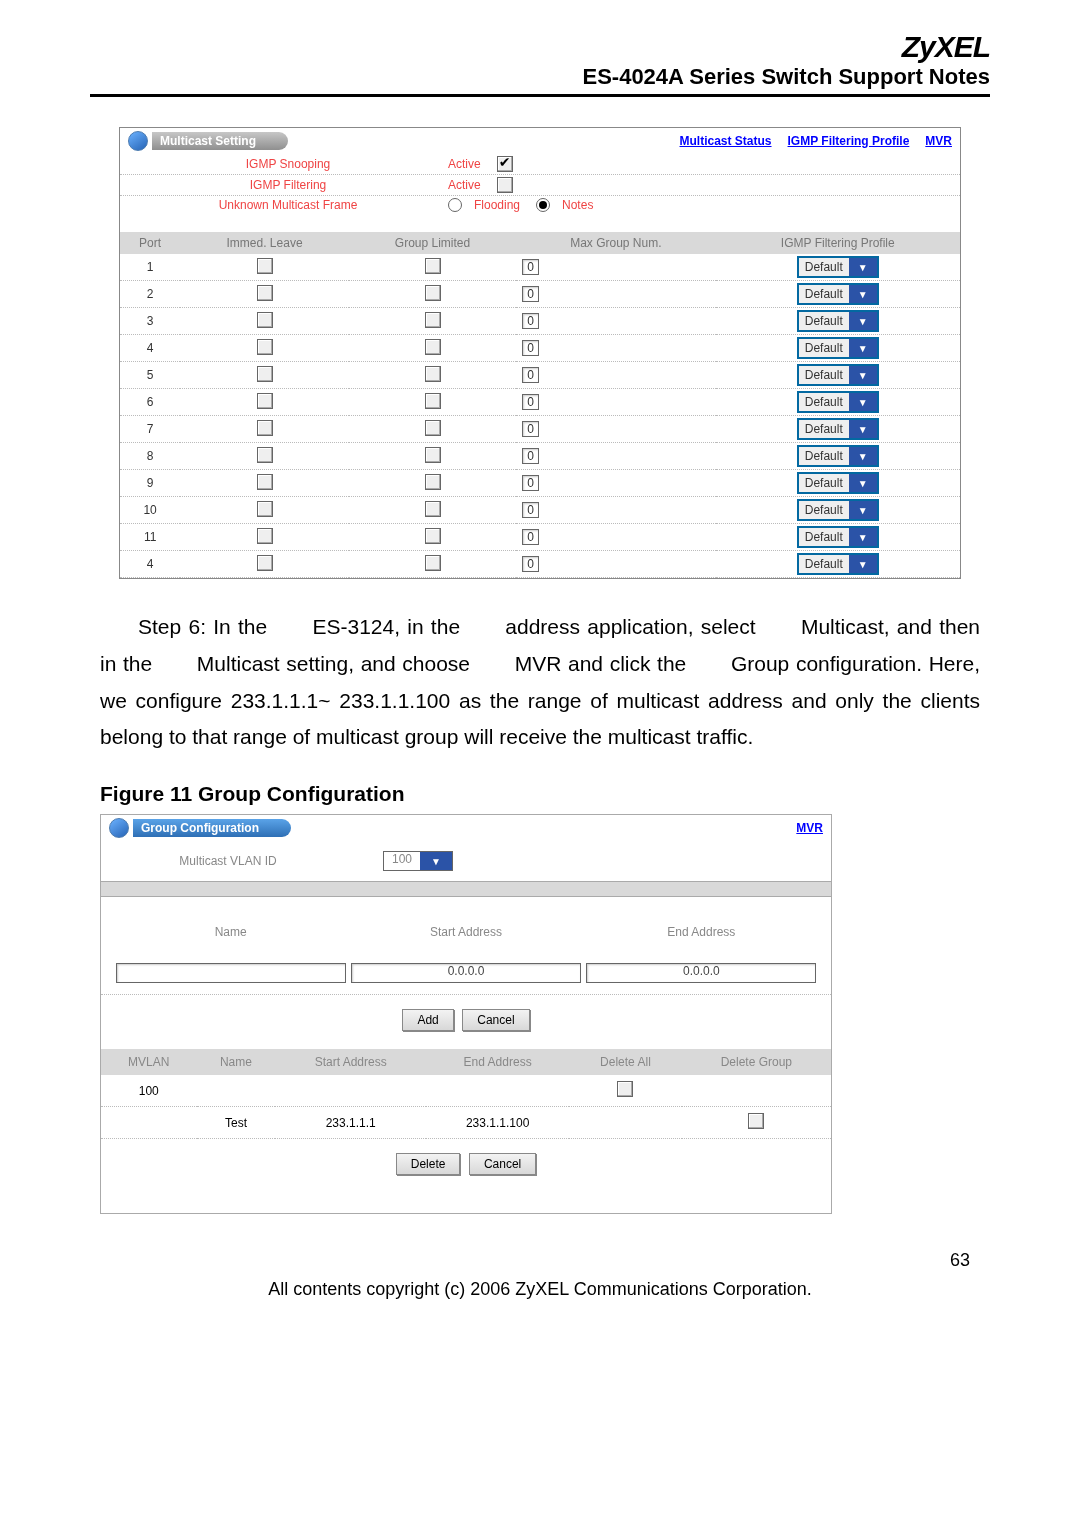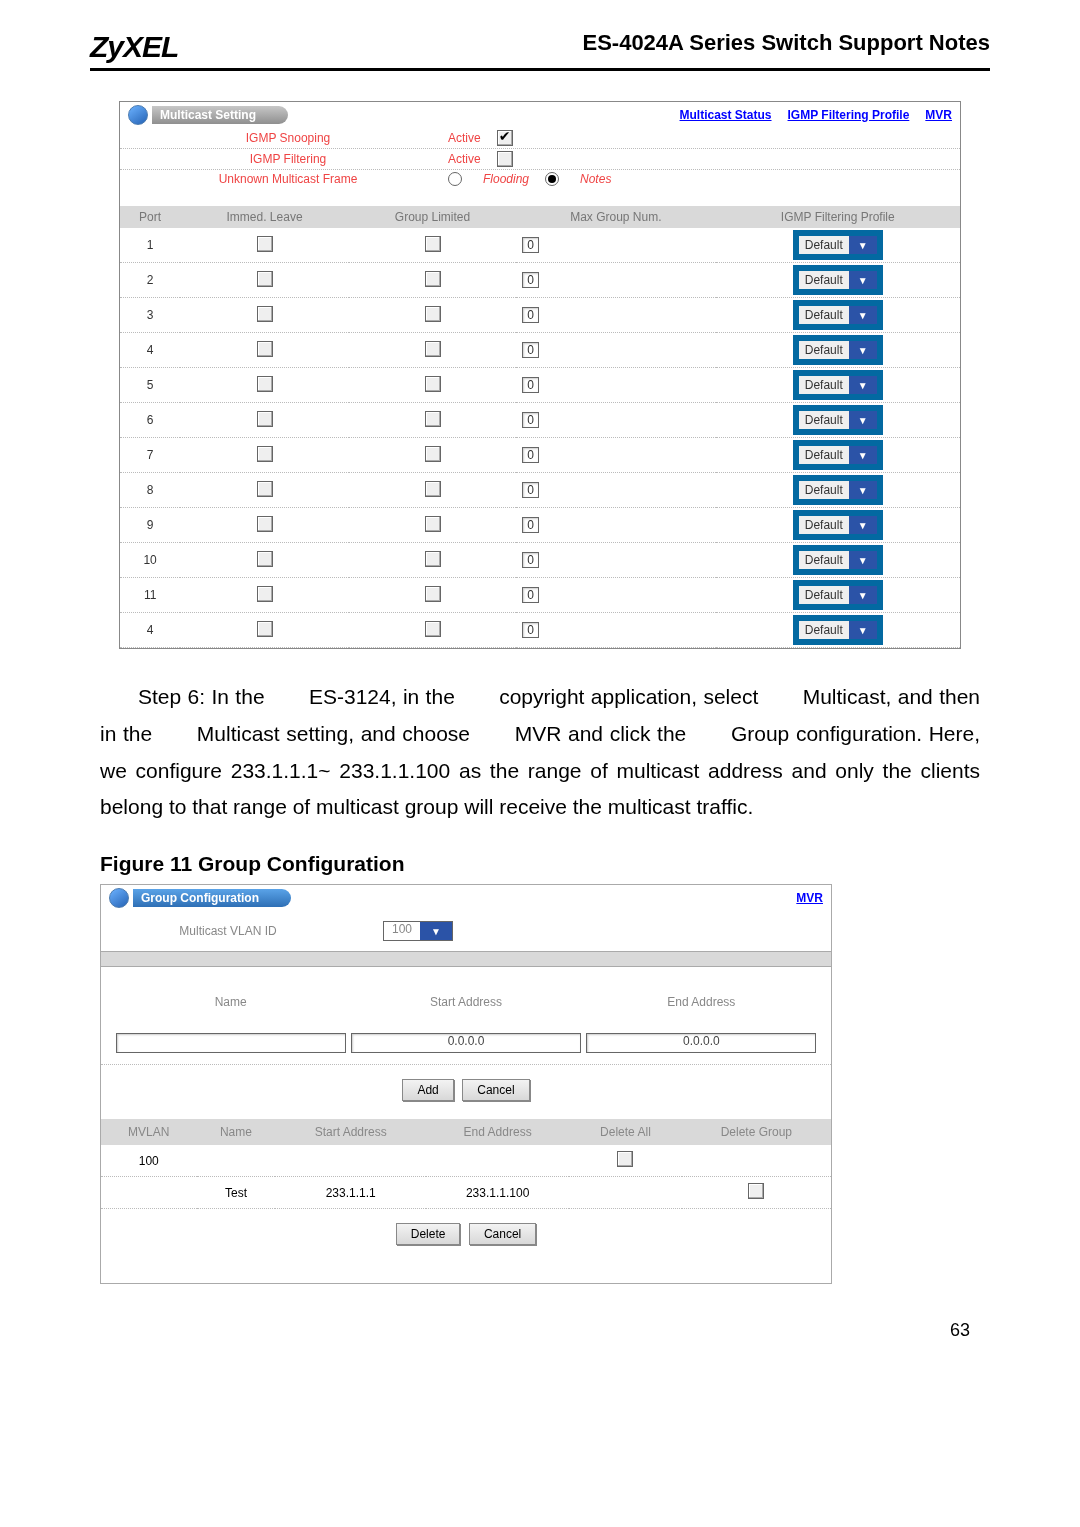--- a/index.html
+++ b/index.html
@@ -13,21 +13,22 @@
     width: 1080px;
     padding: 30px 90px 30px 90px;
     box-sizing: border-box;
   }
   .topline {
     border-bottom: 3px solid #000;
     padding-bottom: 4px;
     margin-bottom: 30px;
     display: flex;
     justify-content: space-between;
-    align-items: flex-start;
+    align-items: flex-end;
+    flex-direction: column;
   }
   .brand {
     font-weight: 900;
     font-size: 30px;
     font-style: italic;
     letter-spacing: -1px;
   }
   .titler {
     font-weight: 700;
     font-size: 22px;
@@ -85,32 +86,32 @@
   .cfg-row {
     display: flex;
     align-items: center;
     font-size: 12px;
     color: #ef4444;
     padding: 2px 8px;
     border-bottom: 1px dotted #bbb;
   }
   .cfg-row .label { flex: 0 0 320px; text-align: center; }
   .cfg-row .val { display:flex; gap:16px; align-items:center;}
-  .radio { display:inline-flex; align-items:center; gap:21px;font-style:italic; }
+  .radio { display:inline-flex; align-items:center; gap:12px; }
   .radio-dot { width:12px; height:12px; border-radius:50%; border:1px solid #666; display:inline-block; position:relative; background:#fff;}
   .radio-dot.checked::after{content:"";position:absolute;inset:2px;background:#000;border-radius:50%;}
   
   .tbl { width:100%; border-collapse: collapse; font-size:12px;}
   .tbl th { background:#d9d9d9; color:#777; font-weight:400; text-align:center; padding:4px;}
   .tbl td { text-align:center; padding:2px 6px; border-bottom:1px dotted #bbb; color:#333;}
   .cb { width:14px; height:14px; display:inline-block; border:1px solid #666; background:#efefef; box-shadow: inset -1px -1px 0 #aaa, inset 1px 1px 0 #fff;}
   .cb.chk { position:relative; }
   .cb.chk::after { content:"✔"; position:absolute; left:1px; top:-3px; font-size:14px; color:#000;}
   .numbox { width:170px; height:18px; border:1px solid #666; background:#fff; box-shadow: inset 1px 1px 2px #ccc; text-align:left; padding:0 4px; font-family: sans-serif; font-size:12px;}
-  .sel { display:inline-flex; align-items:center; border:6px solid #0369a1; background:#efefef; height:18px; font-size:12px;}
+  .sel { display:inline-flex; align-items:center; border:2px solid #0369a1; background:#efefef; height:18px; font-size:12px;}
   .sel span { padding:0 6px; }
   .sel .arrow { width:16px; height:18px; background:#2b53a7; color:#fff; display:flex; align-items:center; justify-content:center; font-size:10px;}
   .body-text { font-size:21px; line-height:1.75; margin:30px 10px 26px 10px; text-align: justify;}
   .body-text b { font-weight:400;margin-left:38px; }
   .figcap { font-weight:700; font-size:21px; margin:8px 10px;}
   .panel2 { width: 730px; margin: 6px 10px; border:1px solid #aaa;}
   .row3 { display:flex; align-items:center; padding:10px 12px; font-size:12px; color:#888; gap:40px;}
   .row3 .lab { flex:0 0 230px; text-align:center;}
   .thinsel { display:inline-flex; border:1px solid #666; height:18px; background:#fff;}
   .thinsel span { padding:0 8px; font-size:12px; }
@@ -305,21 +306,21 @@
             <td><span class="sel">
                 <span>Default</span>
                 <span class="arrow">▼</span>
               </span></td>
           </tr>
         </tbody>
     </table>
   </div>
 
   <div class="body-text">
-    <b>Step 6</b>: In the <b>ES-3124,</b> in the <b>copyright application</b>, select <b>Multicast</b>, and then in the <b>Multicast setting</b>, and choose <b>MVR</b> and click the <b>Group configuration</b>. Here, we configure 233.1.1.1~ 233.1.1.100 as the range of multicast address and only the clients belong to that range of multicast group will receive the multicast traffic.
+    <b>Step 6</b>: In the <b>ES-3124,</b> in the <b>address application</b>, select <b>Multicast</b>, and then in the <b>Multicast setting</b>, and choose <b>MVR</b> and click the <b>Group configuration</b>. Here, we configure 233.1.1.1~ 233.1.1.100 as the range of multicast address and only the clients belong to that range of multicast group will receive the multicast traffic.
   </div>
 
   <div class="figcap">Figure 11 Group Configuration</div>
 
   <div class="panel2">
     <div class="panel-head">
       <span class="pill">
         <span class="pill-dot"></span>
         <span class="pill-title blue">Group Configuration</span>
       </span>
@@ -379,13 +380,14 @@
     </tbody>
       </table>
     <div class="btnbar">
       <span class="btn">Delete</span>
       <span class="btn">Cancel</span>
     </div>
     <div style="height:20px;"></div>
   </div>
 
   <div class="footer">63</div>
+  <div class="fcent">All contents copyright (c) 2006 ZyXEL Communications Corporation.</div>
 </div>
 
 </body></html>

